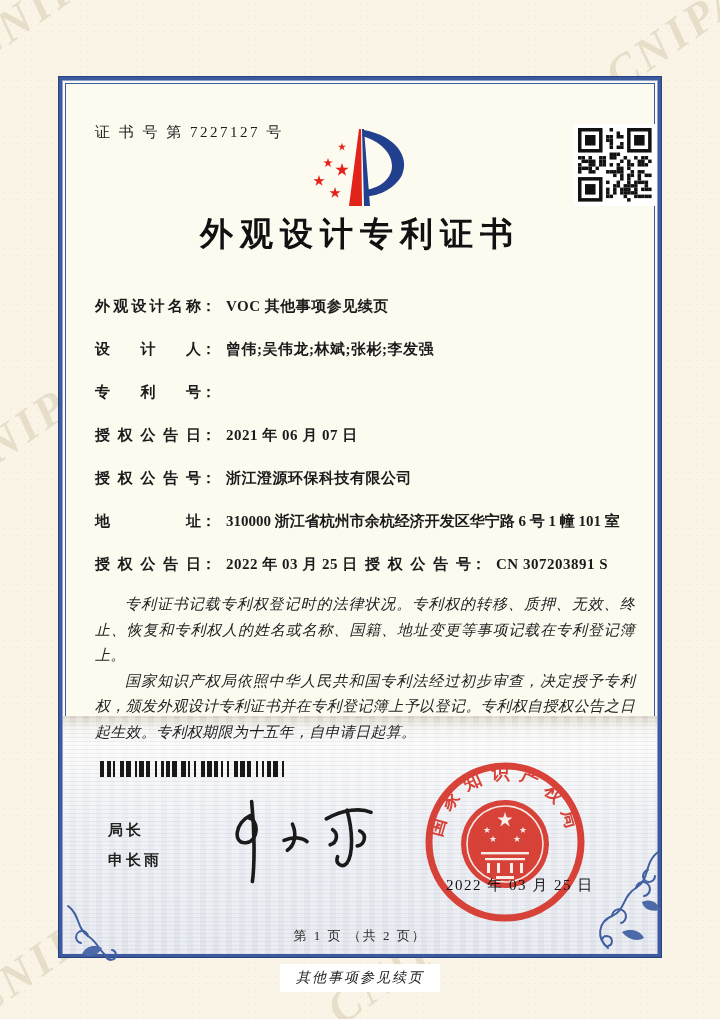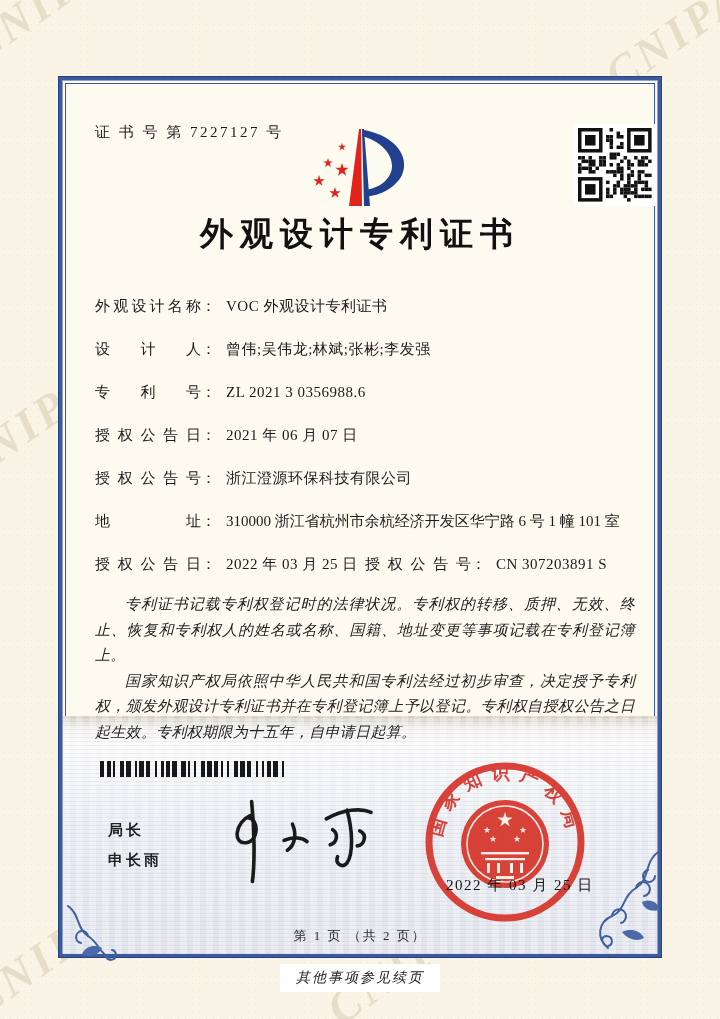--- a/index.html
+++ b/index.html
@@ -48,21 +48,21 @@
 
   .logo { position:absolute; left:302px; top:122px; }
   .qr { position:absolute; left:574px; top:124px; width:82px; height:82px; background:#fff; padding:4px; }
 
   .title {
     position:absolute; left:59px; top:212px; width:602px; text-align:center;
     font-size:33px; font-weight:700; letter-spacing:7px; color:#111;
   }
 
   .fields { position:absolute; left:95px; top:295px; width:548px; }
-  .frow { display:flex; align-items:flex-start; font-size:15px; color:#1b1b1b; line-height:22px; margin-bottom:21px; white-space:nowrap; }
+  .frow { display:flex; align-items:flex-start; font-size:15px; color:#1b1b1b; line-height:22px; margin-bottom:21px; white-space:nowrap;font-weight:bold; }
   .frow:last-child { margin-bottom:0; }
   .flabel {
     display:inline-block; width:106px; flex:none;
     text-align:justify; text-align-last:justify; text-justify:inter-character;
   }
   .fcolon { flex:none; }
   .fvalue { margin-left:10px; letter-spacing:.5px; }
   .pair1 { display:flex; align-items:baseline; width:270px; flex:none; }
 
   .paras { position:absolute; left:95px; top:592px; width:540px; }
@@ -279,31 +279,30 @@
           </g>
       </g>
     </svg>
 
     <div class="title">外观设计专利证书</div>
 
     <div class="fields">
       <div class="frow">
         <span class="flabel">外观设计名称</span>
           <span class="fcolon">：</span>
-        <span class="fvalue">VOC 外观设计专利证书</span>
+        <span class="fvalue">VOC 其他事项参见续页</span>
       </div>
       <div class="frow">
         <span class="flabel">设计人</span>
           <span class="fcolon">：</span>
         <span class="fvalue">曾伟;吴伟龙;林斌;张彬;李发强</span>
       </div>
       <div class="frow">
         <span class="flabel">专利号</span>
           <span class="fcolon">：</span>
-        <span class="fvalue">ZL 2021 3 0356988.6</span>
       </div>
       <div class="frow">
         <span class="flabel">授权公告日</span>
           <span class="fcolon">：</span>
         <span class="fvalue">2021 年 06 月 07 日</span>
       </div>
       <div class="frow">
         <span class="flabel">授权公告号</span>
           <span class="fcolon">：</span>
         <span class="fvalue">浙江澄源环保科技有限公司</span>

